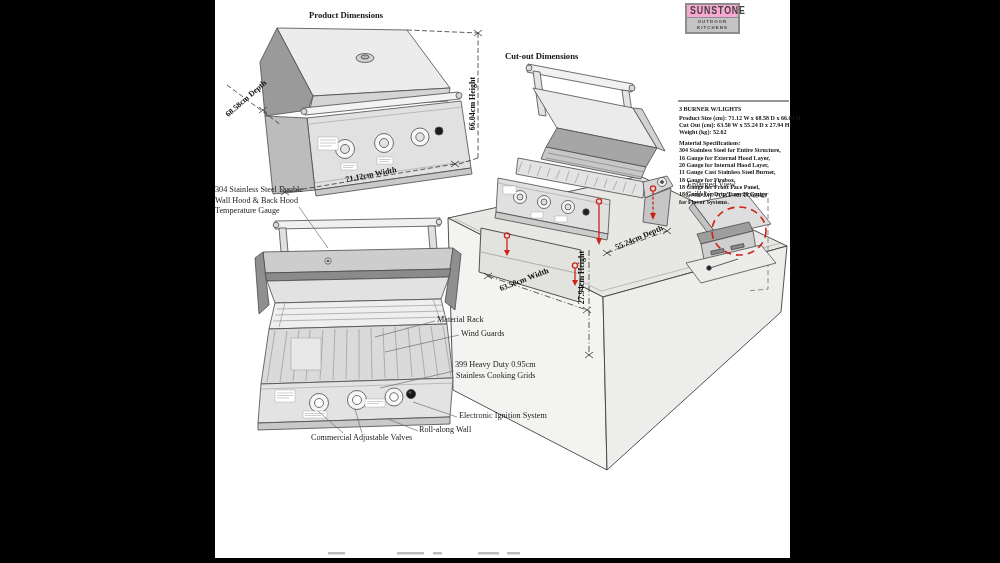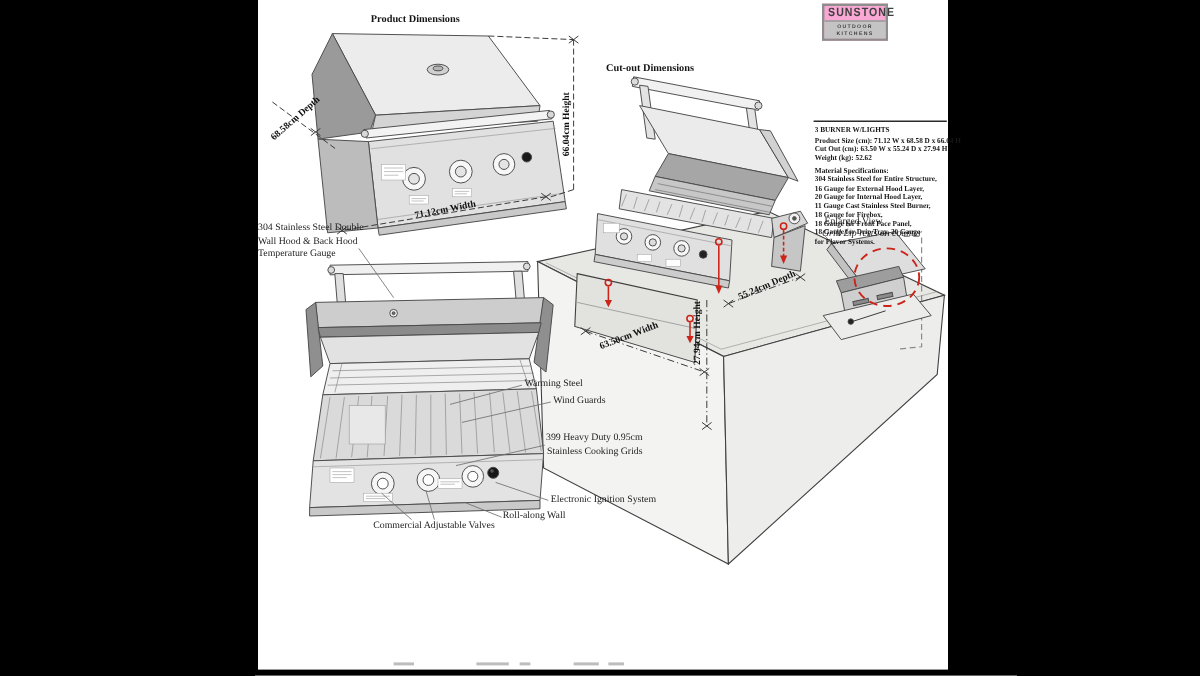--- a/index.html
+++ b/index.html
@@ -229,21 +229,21 @@
   <div class="abs dim" style="left:116px;top:170px;transform:rotate(-11deg)">71.12cm Width</div>
   <div class="abs dim" style="left:269px;top:275px;transform:rotate(-21deg)">63.50cm Width</div>
   <div class="abs dim" style="left:326px;top:273px;transform:rotate(-90deg)">27.94cm Height</div>
   <div class="abs dim" style="left:384px;top:233px;transform:rotate(-23deg)">55.24cm Depth</div>
 
   <div class="abs lbl right-blk" style="left:0;top:185px;width:92px">
     <div>304 Stainless Steel Double</div>
     <div>Wall Hood &amp; Back Hood</div>
     <div>Temperature Gauge</div>
   </div>
-  <div class="abs lbl" style="left:222px;top:315px">Warming Steel</div>
+  <div class="abs lbl" style="left:222px;top:315px">Material Rack</div>
   <div class="abs lbl" style="left:246px;top:329px">Wind Guards</div>
   <div class="abs lbl" style="left:240px;top:360px">
     <div>399 Heavy Duty 0.95cm</div>
     <div>Stainless Cooking Grids</div>
   </div>
   <div class="abs lbl" style="left:244px;top:411px">Electronic Ignition System</div>
   <div class="abs lbl" style="left:204px;top:425px">Roll-along Wall</div>
   <div class="abs lbl" style="left:96px;top:433px">Commercial Adjustable Valves</div>
 
   <div class="abs spec" style="left:464px;top:105px;width:114px">

